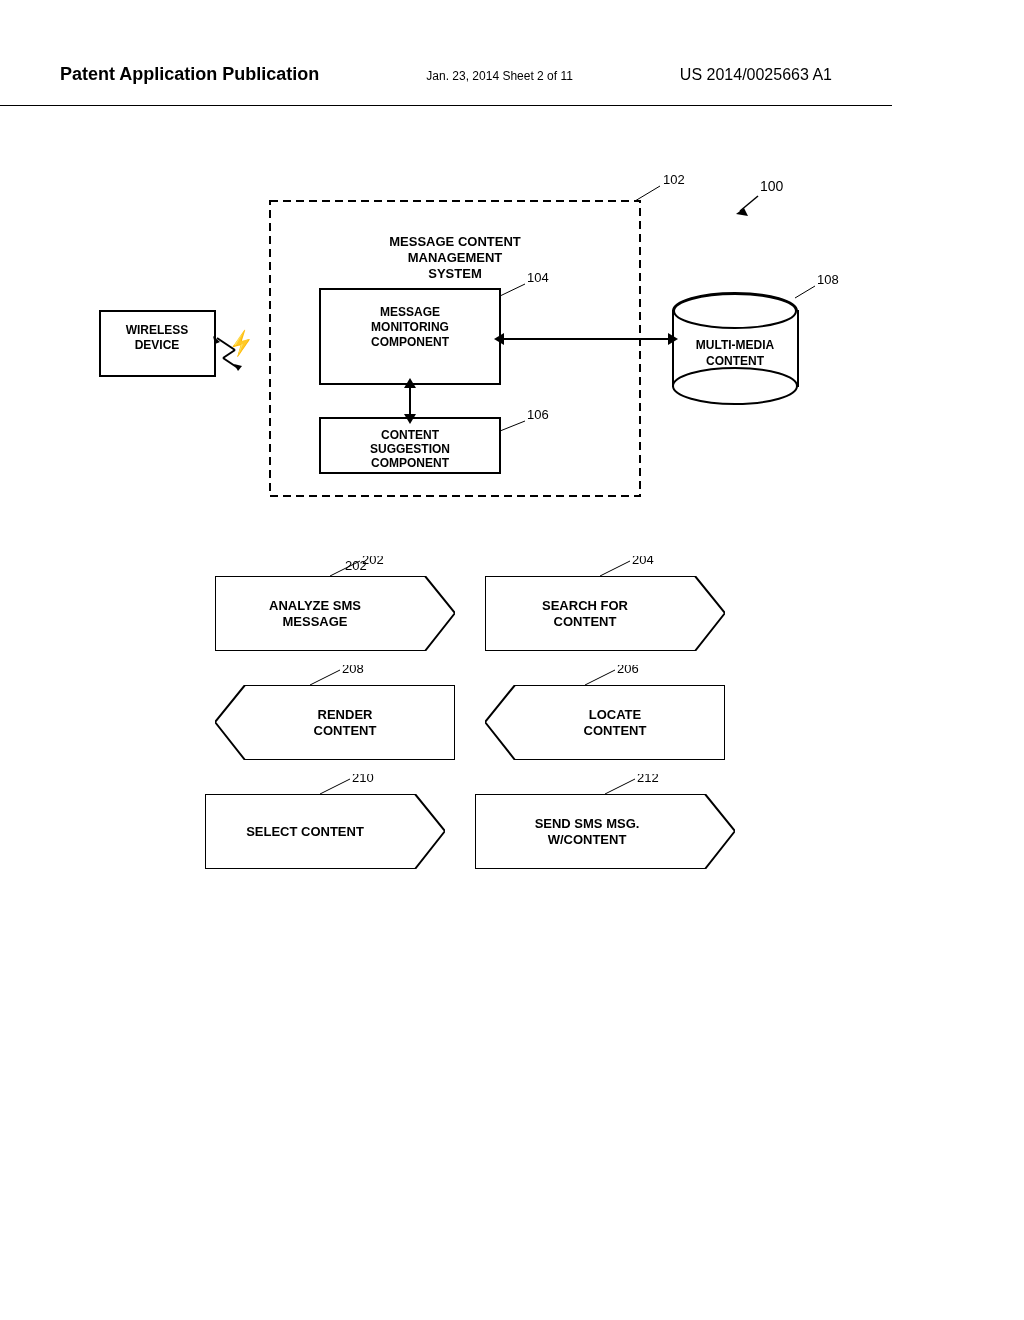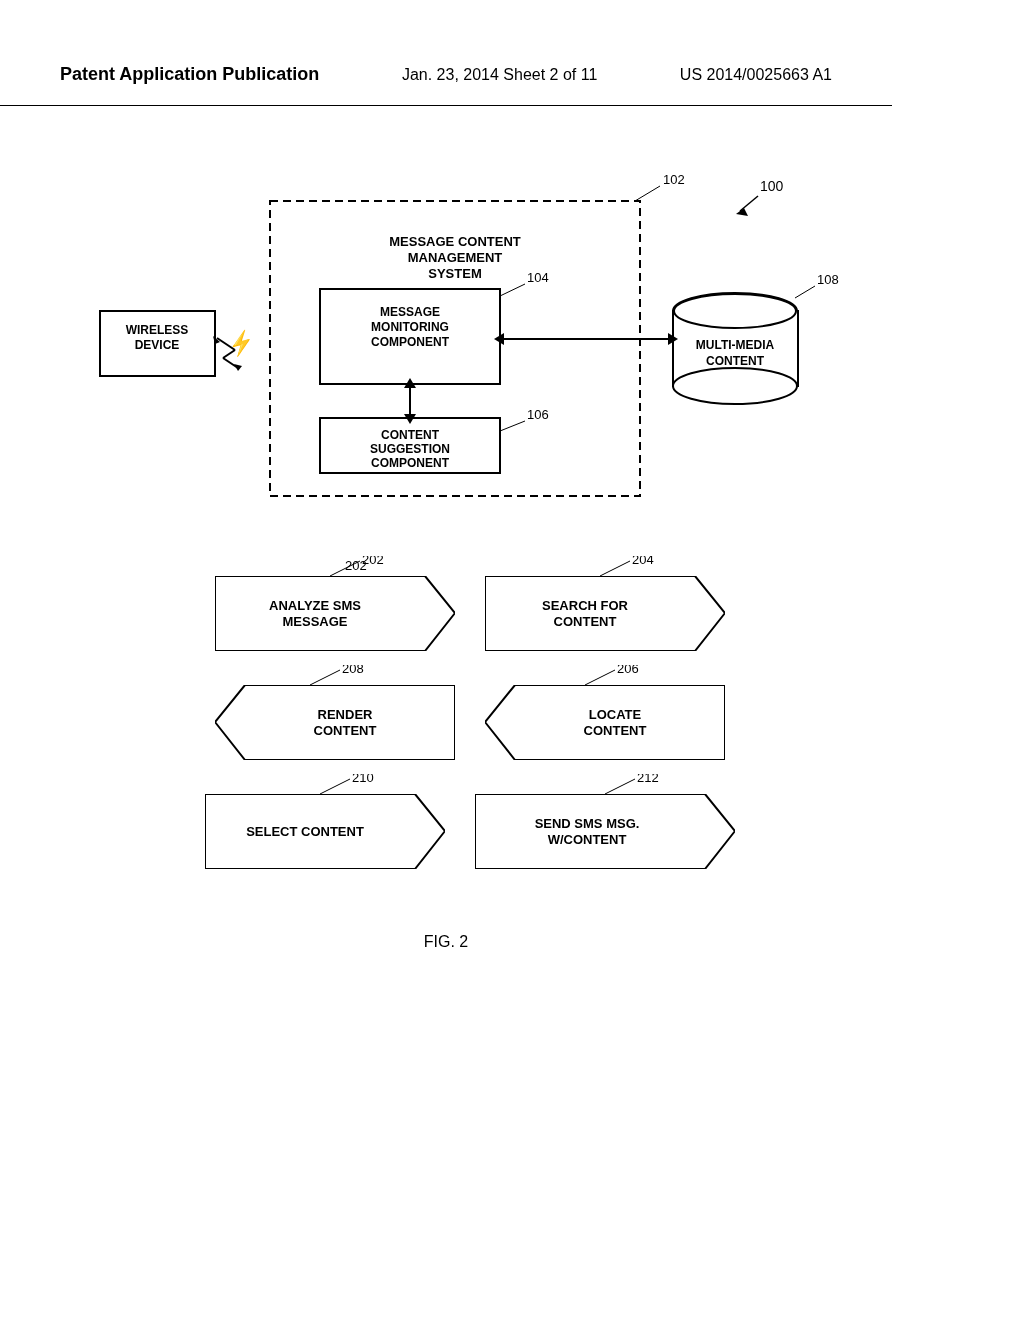--- a/index.html
+++ b/index.html
@@ -23,21 +23,21 @@
       justify-content: space-between;
       align-items: baseline;
       padding: 40px 60px 20px 60px;
       border-bottom: 1px solid #000;
     }
     .header-left {
       font-size: 18px;
       font-weight: bold;
     }
     .header-center {
-      font-size: 16px;
+      font-size: 12px;
     }
     .header-right {
       font-size: 16px;
       margin-top: 26px;
     }
 
     
     .diagram-area {
       padding: 20px 60px;
       position: relative;
@@ -227,19 +227,16 @@
           </svg>
           <svg style="position:absolute;top:-20px;left:130px;" width="60" height="25">
             <line x1="0" y1="20" x2="30" y2="5" stroke="#000" stroke-width="1"></line>
             <text x="32" y="8" font-size="13" font-family="Arial">212</text>
           </svg>
         </div>
       </div>
 
     </div>
 
-    <div class="fig-caption">
-      <span>FIG. 2</span>
-    </div>
 
   </div>
 
 </div>
 
 </body></html>

